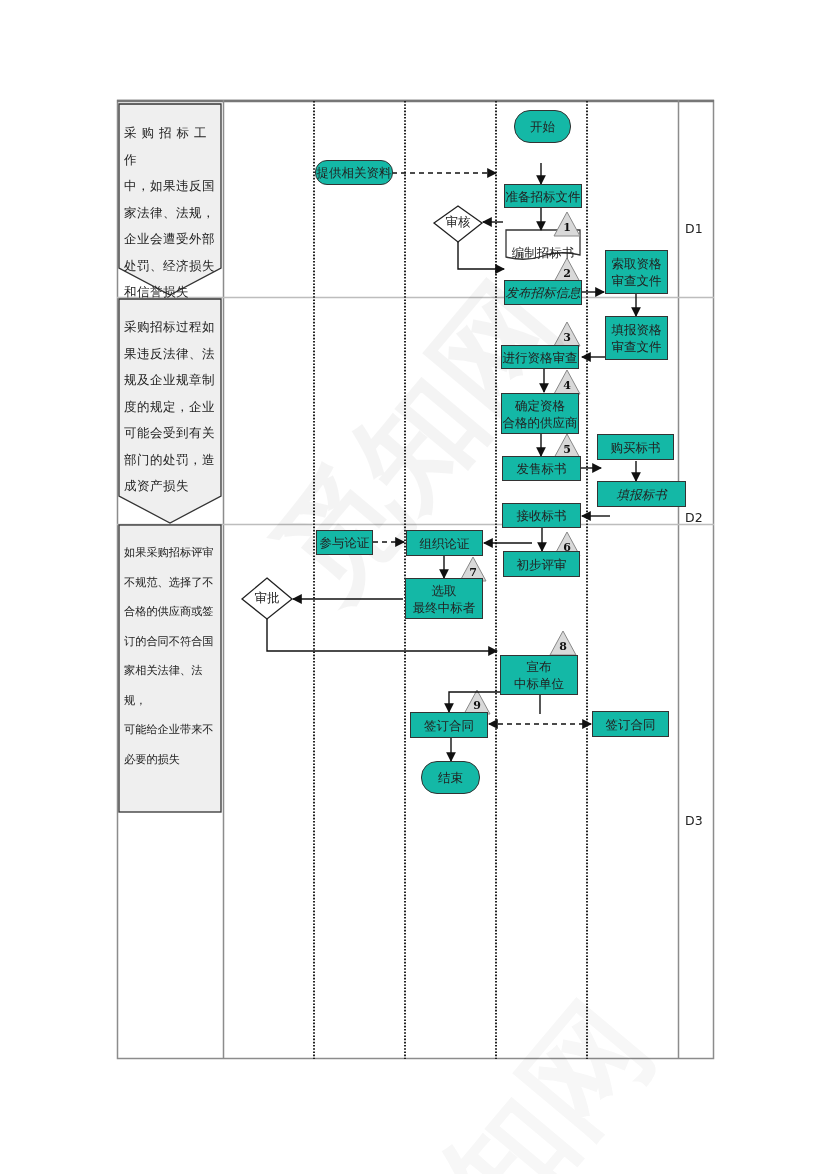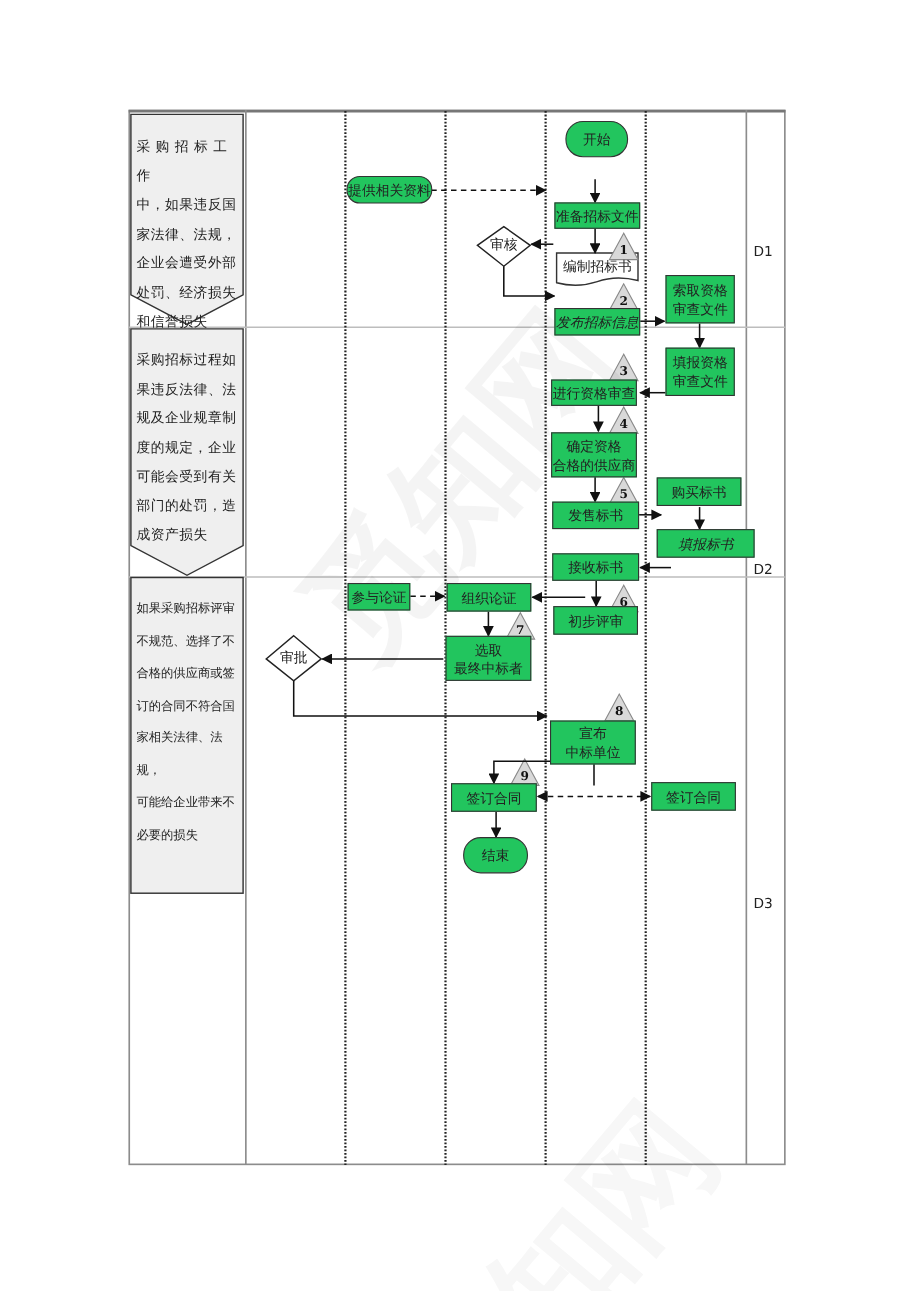--- a/index.html
+++ b/index.html
@@ -2,21 +2,21 @@
 <html><head>
   <meta charset="utf-8">
   <style>
     html, body { margin: 0; padding: 0; background: #ffffff; }
     body { width: 830px; height: 1174px; position: relative; overflow: hidden;
            font-family: "DejaVu Sans", "Liberation Sans", sans-serif; color: #111; }
     #canvas { position: absolute; left: 0; top: 0; width: 830px; height: 1174px; }
     .risk-text { position: absolute; font-size: 12.5px; line-height: 26.5px; color: #222;
                  letter-spacing: 0.5px; }
     .risk-text.small { font-size: 11.2px; line-height: 29.5px; letter-spacing: 0; }
-    .box { position: absolute; box-sizing: border-box; border: 1.3px solid #333; background: #22c55e;
+    .box { position: absolute; box-sizing: border-box; border: 1.3px solid #333; background: #14b8a6;
            font-size: 12.5px; color: #222; display: flex; align-items: center; justify-content: center;
            text-align: center; line-height: 17px; white-space: pre-line; }
     .term { border-radius: 16px; }
     .diamond-label { position: absolute; font-size: 12.5px; color: #222; text-align: center; }
     .num { position: absolute; font-family: "DejaVu Serif", "Liberation Serif", serif; font-weight: bold;
            font-size: 11px; color: #111; text-align: center; width: 16px; }
     .dlabel { position: absolute; font-size: 12.5px; color: #222; }
     .watermark { position: absolute; font-size: 120px; font-weight: bold; color: rgba(0,0,0,0.045);
                  transform: rotate(-50deg); white-space: nowrap; pointer-events: none; }
   </style>
@@ -129,21 +129,21 @@
   </div>
 
   <div class="dlabel" style="left:685px;top:205px;margin-top:16px;">D1</div>
   <div class="dlabel" style="left:685px;top:510px;">D2</div>
   <div class="dlabel" style="left:685px;top:813px;">D3</div>
 
   <div class="box term" style="left:514px;top:110px;width:57px;height:33px;">开始</div>
   <div class="box" style="left:315px;top:160px;width:78px;height:25px;border-radius:12px;">提供相关资料</div>
   <div class="box" style="left:504px;top:184px;width:78px;height:24px;">准备招标文件</div>
   <div class="diamond-label" style="left:436px;top:214px;width:44px;">审核</div>
-  <div class="diamond-label" style="left:506px;top:234px;width:74px;">编制招标书</div>
+  <div class="diamond-label" style="left:506px;top:245px;width:74px;">编制招标书</div>
   <div class="box" style="left:504px;top:280px;width:78px;height:25px;font-style:italic;">发布招标信息</div>
   <div class="box" style="left:605px;top:250px;width:63px;height:44px;">索取资格
 审查文件</div>
   <div class="box" style="left:605px;top:316px;width:63px;height:44px;">填报资格
 审查文件</div>
   <div class="box" style="left:501px;top:345px;width:78px;height:24px;">进行资格审查</div>
   <div class="box" style="left:501px;top:393px;width:78px;height:41px;">确定资格
 合格的供应商</div>
   <div class="box" style="left:502px;top:456px;width:79px;height:25px;">发售标书</div>
   <div class="box" style="left:597px;top:434px;width:77px;height:26px;">购买标书</div>

